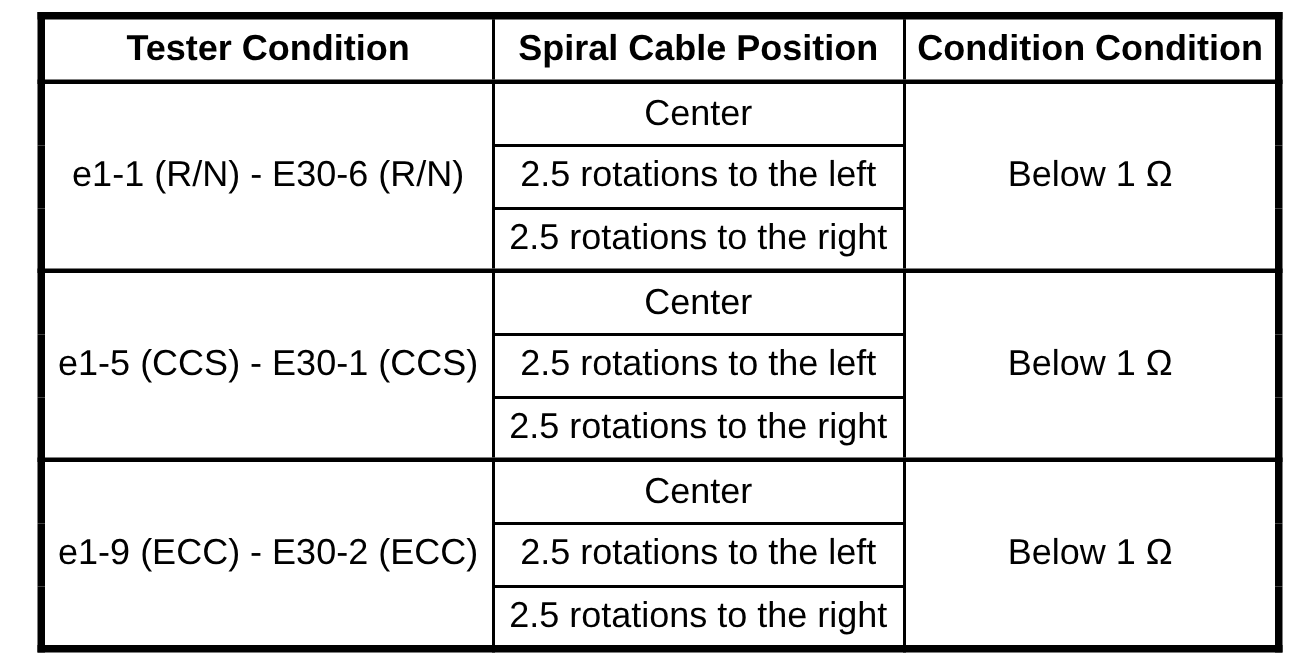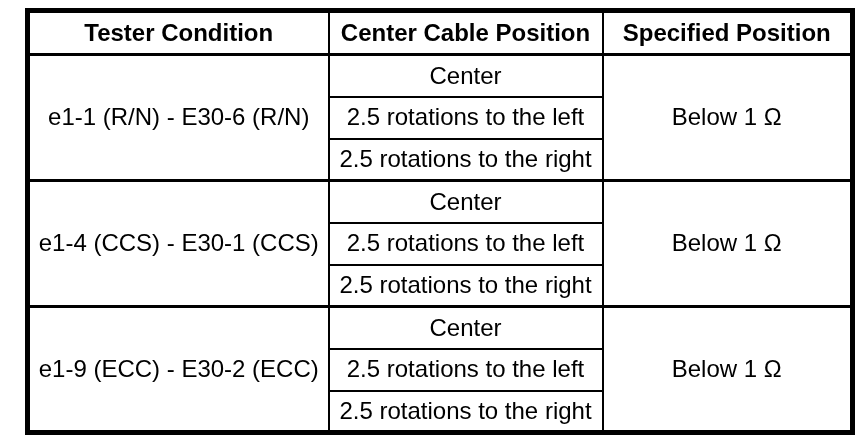--- a/index.html
+++ b/index.html
@@ -56,38 +56,38 @@
 
 <table class="spec-table">
   <colgroup>
     <col class="col-tester">
     <col class="col-position">
     <col class="col-spec">
   </colgroup>
   <tbody>
     <tr class="header-row">
       <th>Tester Condition</th>
-      <th>Center Cable Position</th>
-      <th>Specified Position</th>
+      <th>Spiral Cable Position</th>
+      <th>Condition Condition</th>
     </tr>
 
     <tr class="position-row">
       <td rowspan="3">e1-1 (R/N) - E30-6 (R/N)</td>
       <td>Center</td>
       <td rowspan="3">Below 1 Ω</td>
     </tr>
     <tr class="position-row">
       <td>2.5 rotations to the left</td>
     </tr>
     <tr class="position-row">
       <td>2.5 rotations to the right</td>
     </tr>
 
     <tr class="position-row group-start">
-      <td rowspan="3">e1-4 (CCS) - E30-1 (CCS)</td>
+      <td rowspan="3">e1-5 (CCS) - E30-1 (CCS)</td>
       <td>Center</td>
       <td rowspan="3">Below 1 Ω</td>
     </tr>
     <tr class="position-row">
       <td>2.5 rotations to the left</td>
     </tr>
     <tr class="position-row">
       <td>2.5 rotations to the right</td>
     </tr>
 

